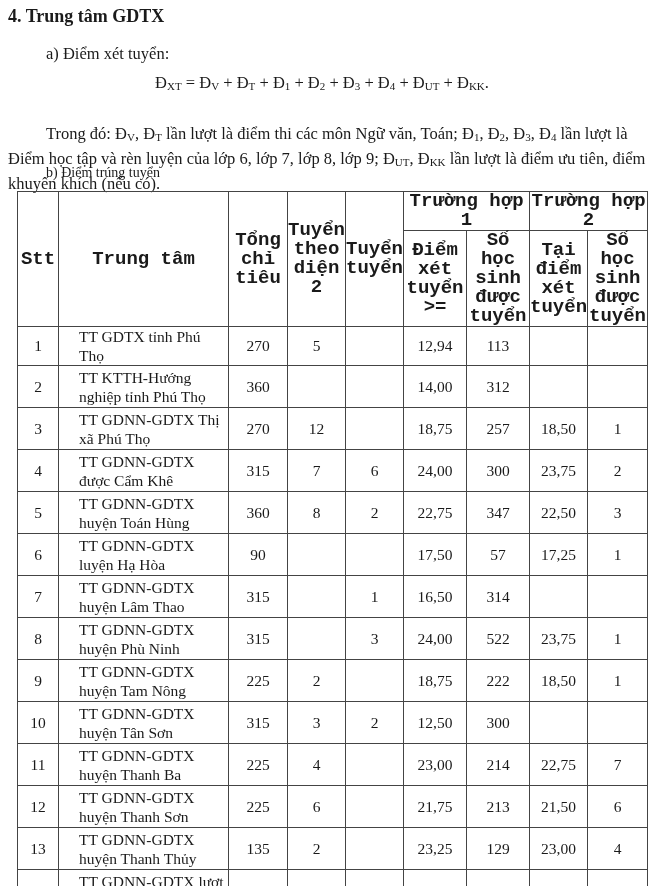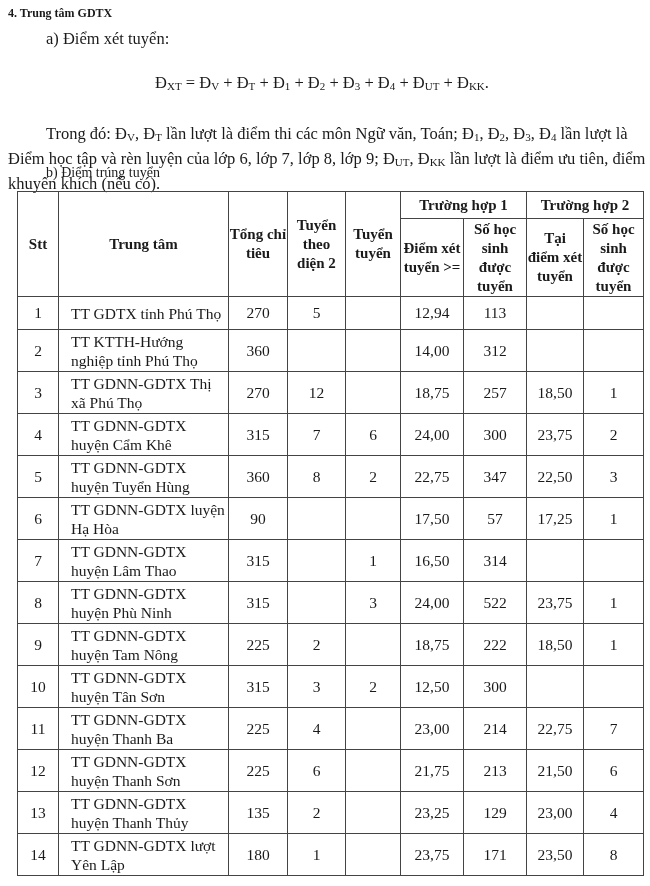--- a/index.html
+++ b/index.html
@@ -1,28 +1,28 @@
 <!DOCTYPE html>
 <html><head>
 <meta charset="utf-8">
 <style>
   html, body { margin:0; padding:0; background:#fff; }
   body { width:650px; height:886px; overflow:hidden; position:relative;
          font-family:"Liberation Serif", serif; color:#1a1a1a; }
-  .h4 { position:absolute; left:8px; top:6px; font-size:12px; font-weight:bold; }
-  .sub-a { position:absolute; left:46px; top:29px; font-size:16.5px; }
+  .h4 { position:absolute; left:8px; top:6px; font-size:18px; font-weight:bold; }
+  .sub-a { position:absolute; left:46px; top:44px; font-size:16.5px; }
   .formula { position:absolute; left:0; width:644px; top:73px; text-align:center; font-size:16.5px; }
   .formula sub { font-size:11px; vertical-align:-2px; }
   .para { position:absolute; left:8px; top:103px; width:640px; font-size:16.5px; line-height:21px; text-indent:38px;margin-top:20px; }
   .para sub { font-size:11px; vertical-align:-2px; }
   .sub-b { position:absolute; left:46px; top:165px; font-size:14px; }
   table { position:absolute; left:17px; top:191px; border-collapse:collapse; font-size:15.5px; }
   td, th { border:1px solid #444; text-align:center; vertical-align:middle; padding:0; }
-  th { font-weight:bold; line-height:19px; font-size:15px; }
-  td.name { text-align:left; padding-left:12px; line-height:19px; }
+  th { font-weight:bold; line-height:19px; font-size:19px;font-family:Liberation Mono, monospace; }
+  td.name { text-align:left; padding-left:20px; line-height:19px; }
   tbody tr { height:42px; }
   tbody tr.r1 { height:33px; }
 </style>
 </head>
 <body>
 
 <div class="h4">4. Trung tâm GDTX</div>
 <div class="sub-a">a) Điểm xét tuyển:</div>
 
 <div class="formula">
@@ -91,32 +91,32 @@
         <td>270</td>
         <td>12</td>
         <td></td>
         <td>18,75</td>
         <td>257</td>
         <td>18,50</td>
         <td>1</td>
       </tr>
       <tr>
         <td>4</td>
-        <td class="name">TT GDNN-GDTX huyện Cẩm Khê</td>
+        <td class="name">TT GDNN-GDTX được Cẩm Khê</td>
         <td>315</td>
         <td>7</td>
         <td>6</td>
         <td>24,00</td>
         <td>300</td>
         <td>23,75</td>
         <td>2</td>
       </tr>
       <tr>
         <td>5</td>
-        <td class="name">TT GDNN-GDTX huyện Tuyển Hùng</td>
+        <td class="name">TT GDNN-GDTX huyện Toán Hùng</td>
         <td>360</td>
         <td>8</td>
         <td>2</td>
         <td>22,75</td>
         <td>347</td>
         <td>22,50</td>
         <td>3</td>
       </tr>
       <tr>
         <td>6</td>

